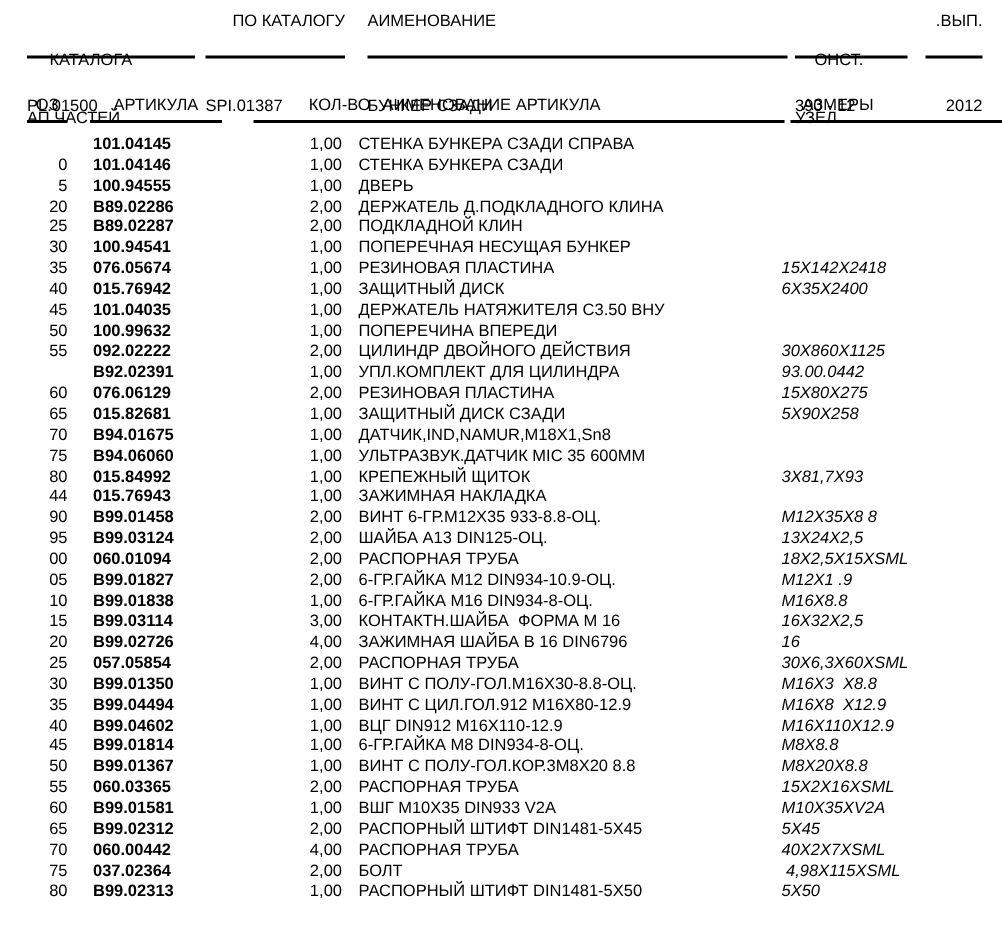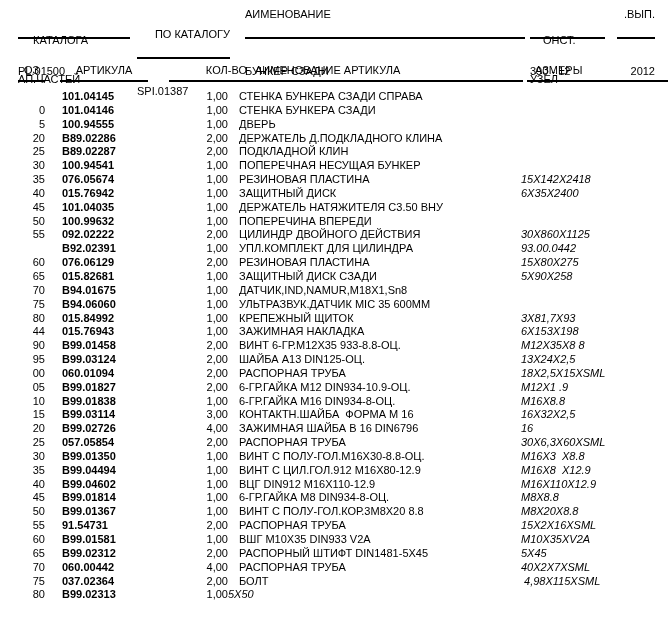--- a/index.html
+++ b/index.html
@@ -24,21 +24,21 @@
   .hdr-lbl {
     height: 29px;
     border-bottom: 2px solid #000;
     white-space: pre;
   }
   .hdr-val { padding-top: 6px; white-space: pre; margin-top: 20px; }
 
   .cell-catalog   { left: 18px;  width: 112px; }
   .cell-catalog .l1 { padding-left: 15px; }
   .cell-bycat     { left: 137px; width: 93px; }
-  .cell-bycat .hdr-lbl { text-align: right; margin-top: 20px; }
+  .cell-bycat .hdr-lbl { text-align: right; }
   .cell-name      { left: 245px; width: 280px; }
   .cell-unit      { left: 530px; width: 75px; }
   .cell-unit .l1  { padding-left: 13px; }
   .cell-year      { left: 617px; width: 38px; }
   .cell-year .hdr-lbl, .cell-year .hdr-val { text-align: right; }
 
   
   .tbl-header { position: absolute; top: 64px; left: 0; width: 668px; }
   .th-seg {
     position: absolute; top: 0;
@@ -225,21 +225,20 @@
       <div class="c-art">015.84992</div>
       <div class="c-qty">1,00</div>
       <div class="c-name">КРЕПЕЖНЫЙ ЩИТОК</div>
       <div class="c-size">3X81,7X93</div>
     </div>
     <div class="row">
       <div class="c-pos">44</div>
       <div class="c-art">015.76943</div>
       <div class="c-qty">1,00</div>
       <div class="c-name">ЗАЖИМНАЯ НАКЛАДКА</div>
-      <div class="c-size">6X153X198</div>
     </div>
     <div class="row">
       <div class="c-pos">90</div>
       <div class="c-art">B99.01458</div>
       <div class="c-qty">2,00</div>
       <div class="c-name">ВИНТ 6-ГР.M12X35 933-8.8-ОЦ.</div>
       <div class="c-size">M12X35X8 8</div>
     </div>
     <div class="row">
       <div class="c-pos">95</div>
@@ -320,21 +319,21 @@
     </div>
     <div class="row">
       <div class="c-pos">50</div>
       <div class="c-art">B99.01367</div>
       <div class="c-qty">1,00</div>
       <div class="c-name">ВИНТ С ПОЛУ-ГОЛ.КОР.3M8X20 8.8</div>
       <div class="c-size">M8X20X8.8</div>
     </div>
     <div class="row">
       <div class="c-pos">55</div>
-      <div class="c-art">91.54731</div>
+      <div class="c-art">060.03365</div>
       <div class="c-qty">2,00</div>
       <div class="c-name">РАСПОРНАЯ ТРУБА</div>
       <div class="c-size">15X2X16XSML</div>
     </div>
     <div class="row">
       <div class="c-pos">60</div>
       <div class="c-art">B99.01581</div>
       <div class="c-qty">1,00</div>
       <div class="c-name">ВШГ M10X35 DIN933 V2A</div>
       <div class="c-size">M10X35XV2A</div>
@@ -357,15 +356,16 @@
       <div class="c-pos">75</div>
       <div class="c-art">037.02364</div>
       <div class="c-qty">2,00</div>
       <div class="c-name">БОЛТ</div>
       <div class="c-size"> 4,98X115XSML</div>
     </div>
     <div class="row">
       <div class="c-pos">80</div>
       <div class="c-art">B99.02313</div>
       <div class="c-qty">1,00</div>
+      <div class="c-name">РАСПОРНЫЙ ШТИФТ DIN1481-5X50</div>
       <div class="c-size">5X50</div>
     </div>
   </div>
 
 </body></html>

